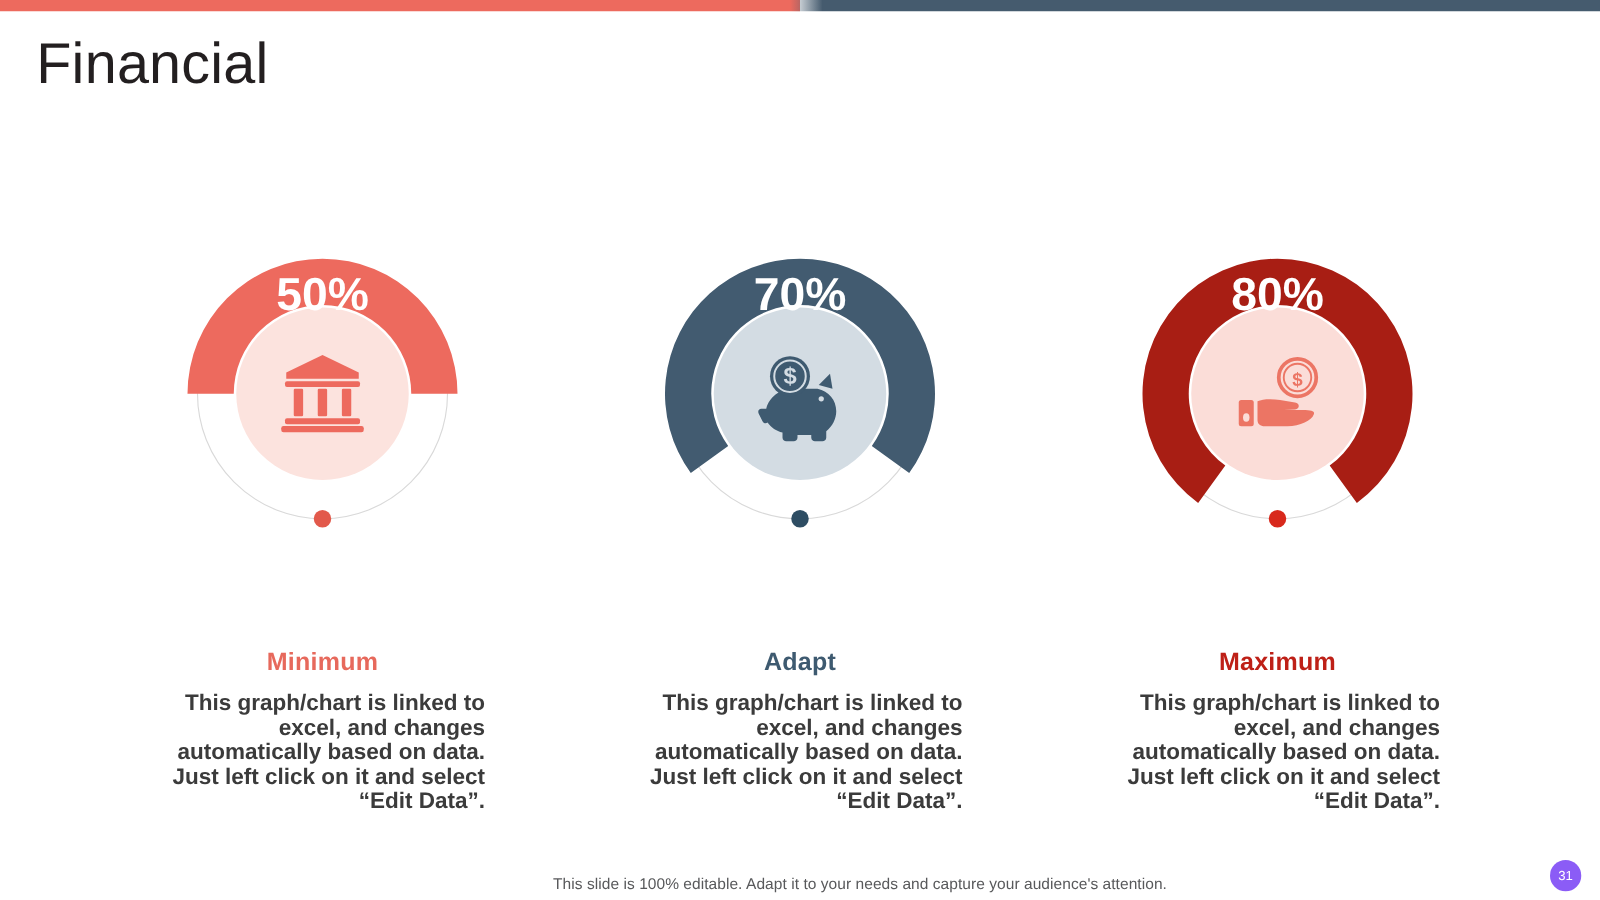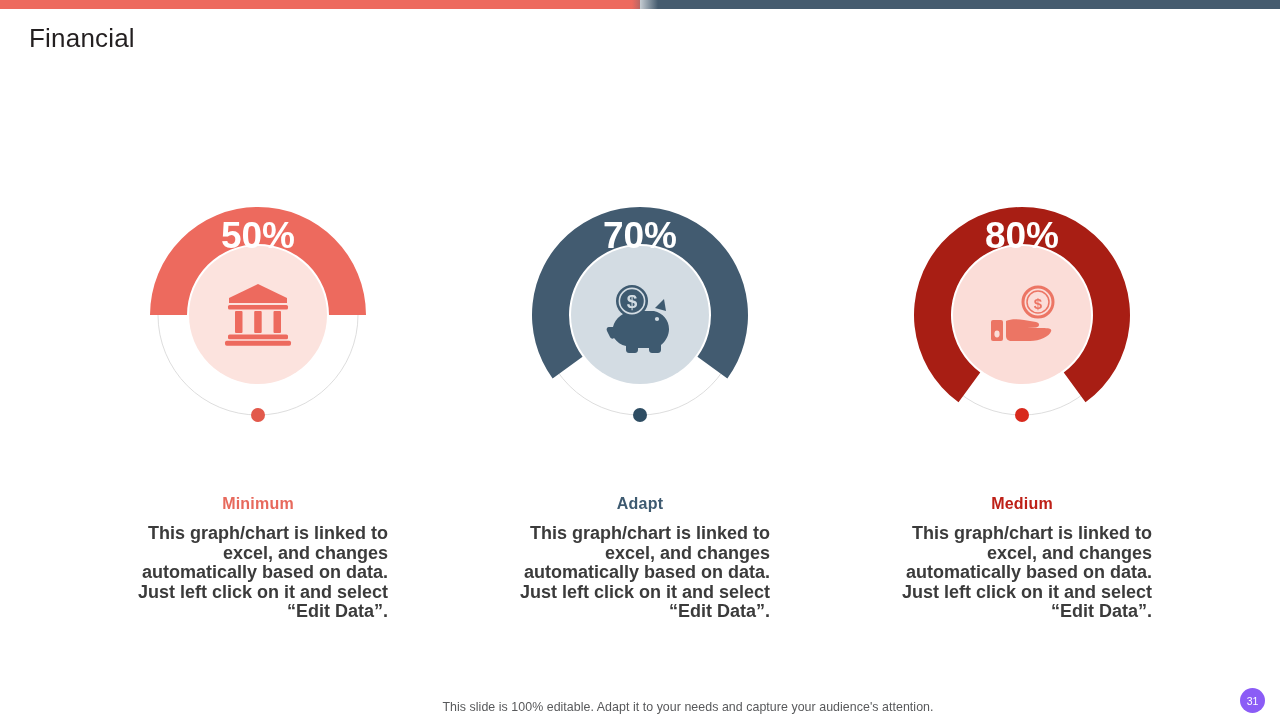--- a/index.html
+++ b/index.html
@@ -36,21 +36,21 @@
     width: 662px;
     height: 9px;
     background: linear-gradient(to right, rgba(69,91,110,0) 0px, rgba(69,91,110,0) 14px, #455B6E 40px, #455B6E 100%);
   }
 
   
   #page-title {
     position: absolute;
     top: 24px;
     left: 29px;
-    font-size: 26px;
+    font-size: 46px;
     font-weight: 300;
     color: #231f20;
     letter-spacing: 0.2px;
     line-height: 1.15;
   }
 
   
   #cards {
     position: absolute;
     top: 185px;
@@ -69,22 +69,22 @@
   .gauge-wrap {
     position: relative;
     width: 260px;
     height: 258px;
   }
   .gauge-wrap svg {
     display: block;
   }
 
   .card-title {
-    margin-top: 52px;
-    font-size: 16px;
+    margin-top: 76px;
+    font-size: 20px;
     font-weight: bold;
     letter-spacing: 0.2px;
   }
   .card-desc {
     margin-top: 11px;
     width: 260px;
     text-align: right;
     font-size: 18px;
     line-height: 19.5px;
     color: #3b3b3b;
@@ -211,20 +211,20 @@
                    L 5 13
                    L 20 13 C 28 13 30 14 29 16.5
                    C 27.5 21 18 26 8 26
                    L -10 26 C -14 26 -16 24 -16 21 Z"></path>
         </g>
       </svg>
       <svg width="260" height="258" viewBox="0 0 260 258" style="position:absolute;top:0;left:0">
         <text x="130" y="63" text-anchor="middle" fill="#ffffff" font-family="Liberation Sans, sans-serif" font-size="37" font-weight="bold">80%</text>
       </svg>
     </div>
-    <div class="card-title" style="color:#BE2017">Medium</div>
+    <div class="card-title" style="color:#BE2017">Maximum</div>
     <div class="card-desc">This graph/chart is linked to excel, and changes automatically based on data. Just left click on it and select “Edit Data”.</div>
   </div>
 
 </div>
 
 <div id="footer-note">This slide is 100% editable. Adapt it to your needs and capture your audience's attention.</div>
 <div id="page-number">31</div>
 
 </body></html>

